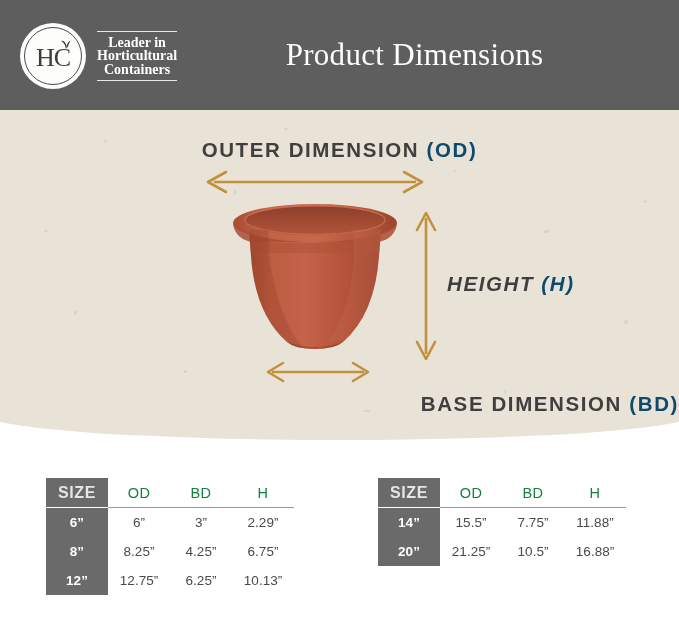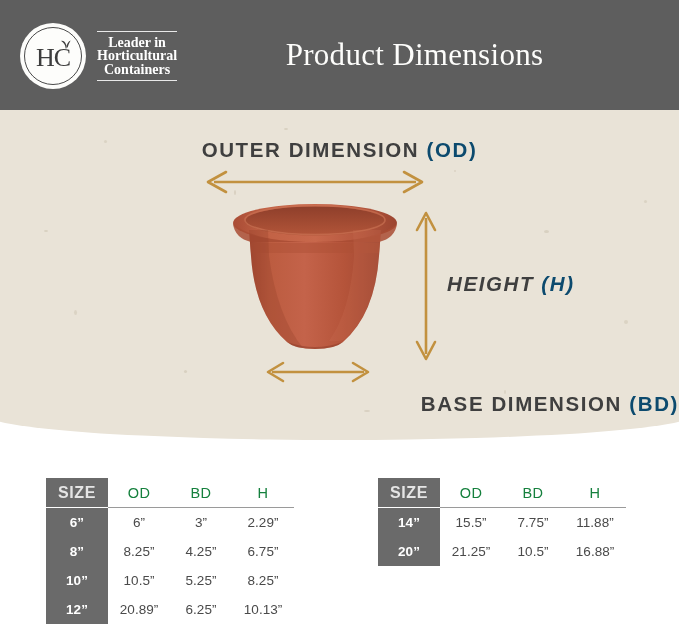--- a/index.html
+++ b/index.html
@@ -213,28 +213,22 @@
         <td>3”</td>
         <td>2.29”</td>
       </tr>
       <tr>
         <td class="sz-cell">8”</td>
         <td>8.25”</td>
         <td>4.25”</td>
         <td>6.75”</td>
       </tr>
       <tr>
-        <td class="sz-cell">10”</td>
-        <td>10.5”</td>
-        <td>5.25”</td>
-        <td>8.25”</td>
-      </tr>
-      <tr>
         <td class="sz-cell">12”</td>
-        <td>20.89”</td>
+        <td>12.75”</td>
         <td>6.25”</td>
         <td>10.13”</td>
       </tr>
     </tbody>
   </table>
 </div>
 
 <div class="table" id="table-right">
   <table>
     <thead>

